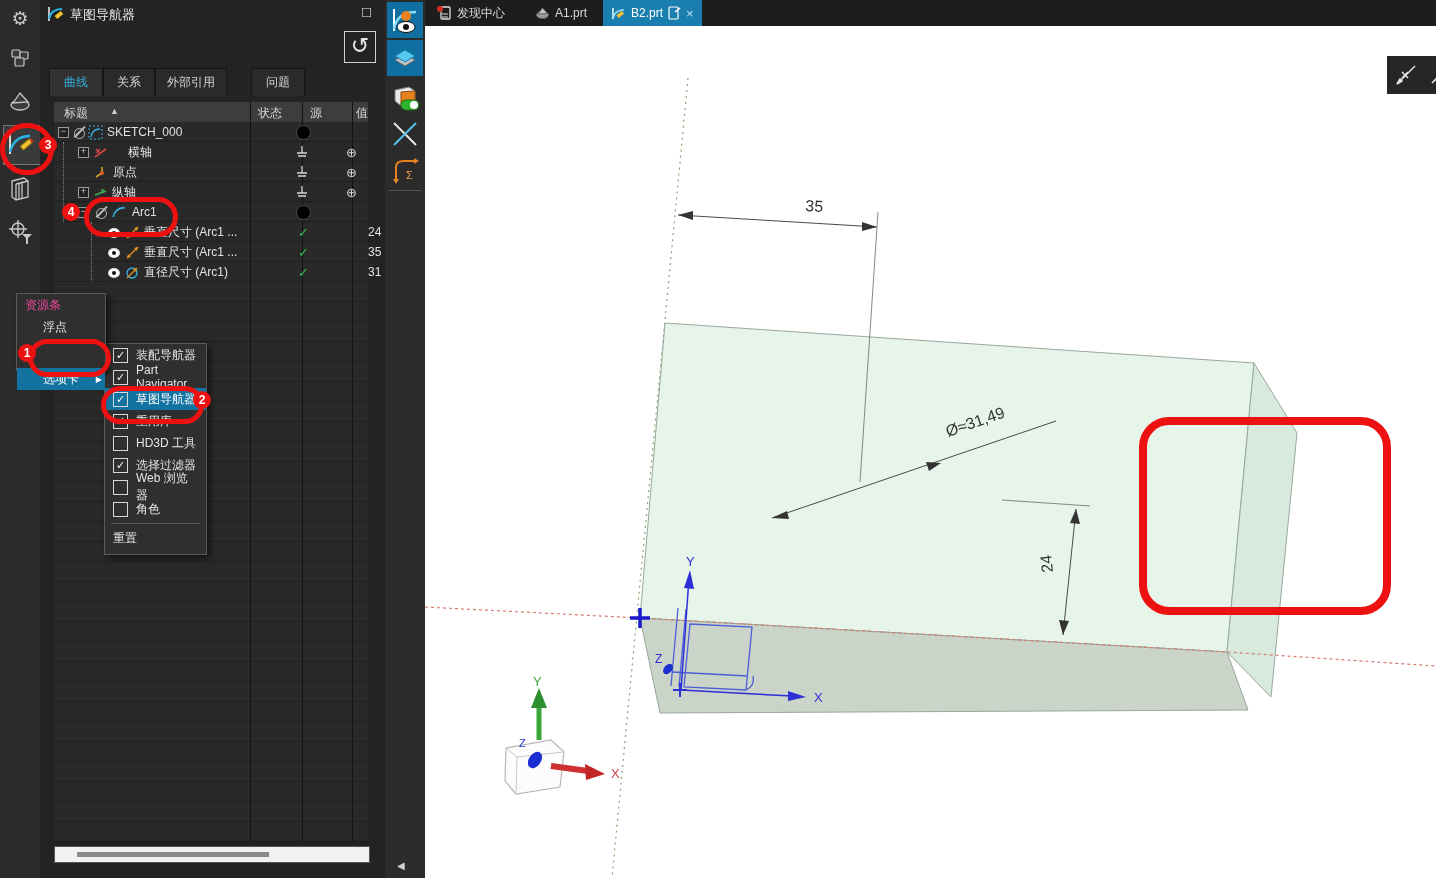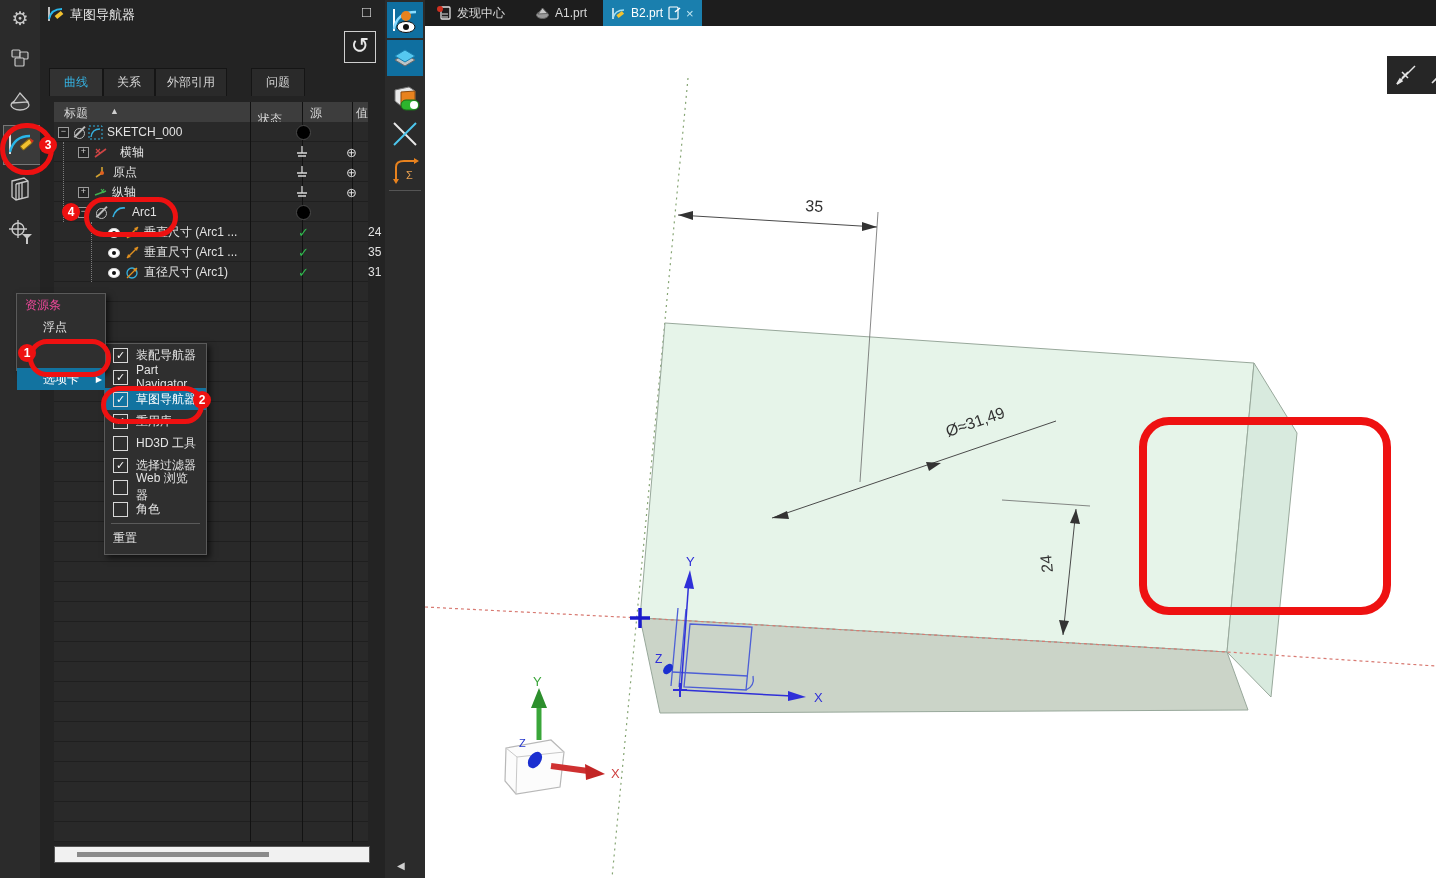--- a/index.html
+++ b/index.html
@@ -122,21 +122,21 @@
   <div class="abs" style="left:304px;top:31px;width:30px;height:30px;border:1px solid #cfcfcf;color:#e8e8e8;font-size:22px;line-height:27px;text-align:center;">↺</div>
 
   <div class="abs tabbtn active" style="left:9px;width:52px;">曲线</div>
   <div class="abs tabbtn" style="left:63px;width:50px;">关系</div>
   <div class="abs tabbtn" style="left:115px;width:70px;">外部引用</div>
   <div class="abs tabbtn" style="left:187px;width:52px;margin-left:24px;">问题</div>
 
   <div id="tbl-head" class="abs">
     <span class="abs" style="left:10px;top:3px;">标题</span>
     <span class="abs" style="left:56px;top:4px;font-size:9px;color:#cfcfcf;">▲</span>
-    <span class="abs" style="left:204px;top:9px;">状态</span>
+    <span class="abs" style="left:204px;top:3px;">状态</span>
     <span class="abs" style="left:256px;top:3px;">源</span>
     <span class="abs" style="left:302px;top:3px;">值</span>
   </div>
 
   <div class="abs col-sep" style="left:210px;"></div>
   <div class="abs col-sep" style="left:262px;"></div>
   <div class="abs col-sep" style="left:312px;"></div>
   <div class="abs" style="left:14px;top:122px;width:314px;height:720px;background:#292929;
        background-image:repeating-linear-gradient(#292929 0 19px,#1f1f1f 19px 20px);"></div>
   <div class="abs col-sep" style="left:210px;top:122px;height:720px;"></div>
@@ -156,21 +156,21 @@
     <span style="margin-left:4px;">SKETCH_000</span>
     <span class="abs blackdot" style="left:242px;"></span>
   </div>
 
   <div class="abs row" style="top:142px;">
     <span class="expand" style="margin-left:24px;">+</span>
     <svg width="15" height="15" viewBox="0 0 15 15" style="margin-left:4px;">
       <path d="M2 12 L13 4" stroke="#d04545" stroke-width="1.6"></path>
         <path d="M3 4 l4 4 M7 4 l-4 4" stroke="#d04545" stroke-width="1.2"></path>
       </svg>
-    <span style="margin-left:12px;">横轴</span>
+    <span style="margin-left:20px;">横轴</span>
     <svg class="abs" style="left:240px;" width="16" height="16" viewBox="0 0 16 16">
       <g stroke="#d8d8d8" stroke-width="1.3" fill="none">
           <path d="M8 2 V9 M3 9 H13 M4 12 H12"></path>
         </g>
       </svg>
     <span class="abs srcg" style="left:292px;">⊕</span>
   </div>
 
   <div class="abs row" style="top:162px;">
     <svg width="15" height="15" viewBox="0 0 15 15" style="margin-left:40px;">

